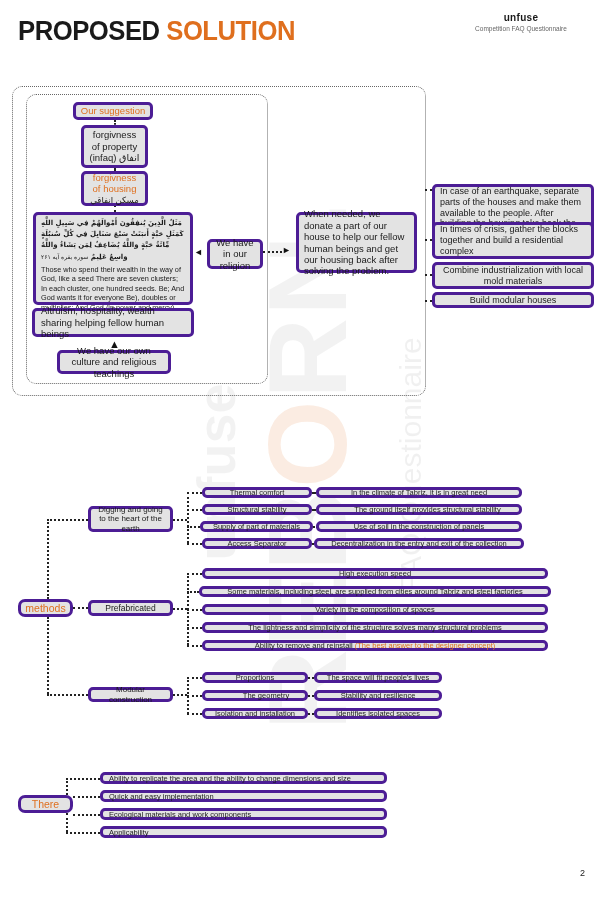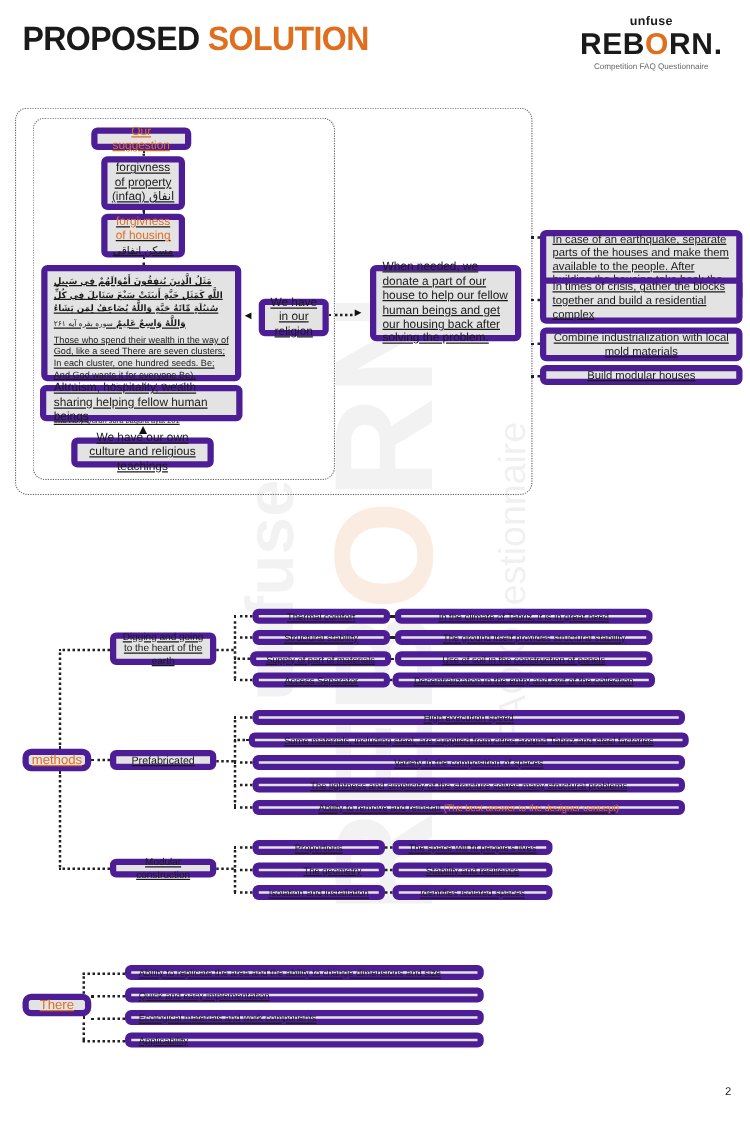--- a/index.html
+++ b/index.html
@@ -17,23 +17,23 @@
   
   .wm{position:absolute;white-space:nowrap;pointer-events:none;z-index:0;}
   .wm-reborn{left:307px;top:465px;font-size:112px;font-weight:800;letter-spacing:2px;
              color:rgba(0,0,0,0.05);transform:translate(-50%,-50%) rotate(-90deg);}
   .wm-o{color:rgba(223,112,30,0.13);}
   .wm-unfuse{left:216px;top:472px;font-size:54px;font-weight:bold;color:rgba(0,0,0,0.05);
              transform:translate(-50%,-50%) rotate(-90deg);}
   .wm-faq{left:411px;top:465px;font-size:30px;color:rgba(0,0,0,0.06);
           transform:translate(-50%,-50%) rotate(-90deg);}
   
-  .box{position:absolute;background:#E3E3E3;border:5px solid #4c1d95;border-radius:5px;
+  .box{position:absolute;background:#E3E3E3;border:3px solid #4c1d95;border-radius:5px;
        display:flex;align-items:center;justify-content:center;flex-direction:column;
-       text-align:center;font-size:9.5px;line-height:1.2;box-sizing:border-box;z-index:2;padding:1px 3px;text-decoration:underline;}
+       text-align:center;font-size:9.5px;line-height:1.2;box-sizing:border-box;z-index:2;padding:1px 3px;}
   .left{align-items:flex-start;text-align:left;}
   .orange{color:#DF6F1E;}
   .small{font-size:7.5px;}
   .rect{position:absolute;border:1.5px dotted #666;border-radius:10px;box-sizing:border-box;z-index:1;}
   .dotv{position:absolute;border-left:2px dotted #222;width:0;z-index:1;}
   .doth{position:absolute;border-top:2px dotted #222;height:0;z-index:1;}
   .arrow{position:absolute;font-size:9px;color:#111;z-index:3;line-height:1;}
   .quran-ar{direction:rtl;font-weight:bold;font-size:7px;line-height:1.6;margin:0;
             font-family:"DejaVu Sans",sans-serif;}
   .quran-ref{font-weight:normal;font-size:6px;}
@@ -46,21 +46,20 @@
 
 <div class="page">
 
   <div class="wm wm-reborn"><span>REB</span><span class="wm-o">O</span><span>RN.</span></div>
   <div class="wm wm-unfuse">unfuse</div>
   <div class="wm wm-faq">FAQ Questionnaire</div>
 
   <div class="title"><span>PROPOSED</span><span class="t-orange">SOLUTION</span></div>
   <div class="logo">
     <div class="logo-top">unfuse</div>
-    <div class="logo-name"><span>REB</span><span class="logo-o">O</span><span>RN.</span></div>
     <div class="logo-sub">Competition FAQ Questionnaire</div>
   </div>
 
   <div class="rect" style="left:12px;top:86px;width:414px;height:310px;"></div>
   <div class="rect" style="left:26px;top:94px;width:242px;height:290px;"></div>
 
   <div class="box orange" style="left:73px;top:102px;width:80px;height:18px;">Our suggestion</div>
 
   <div class="box" style="left:81px;top:125px;width:67px;height:43px;">
     <span>forgivness</span>

